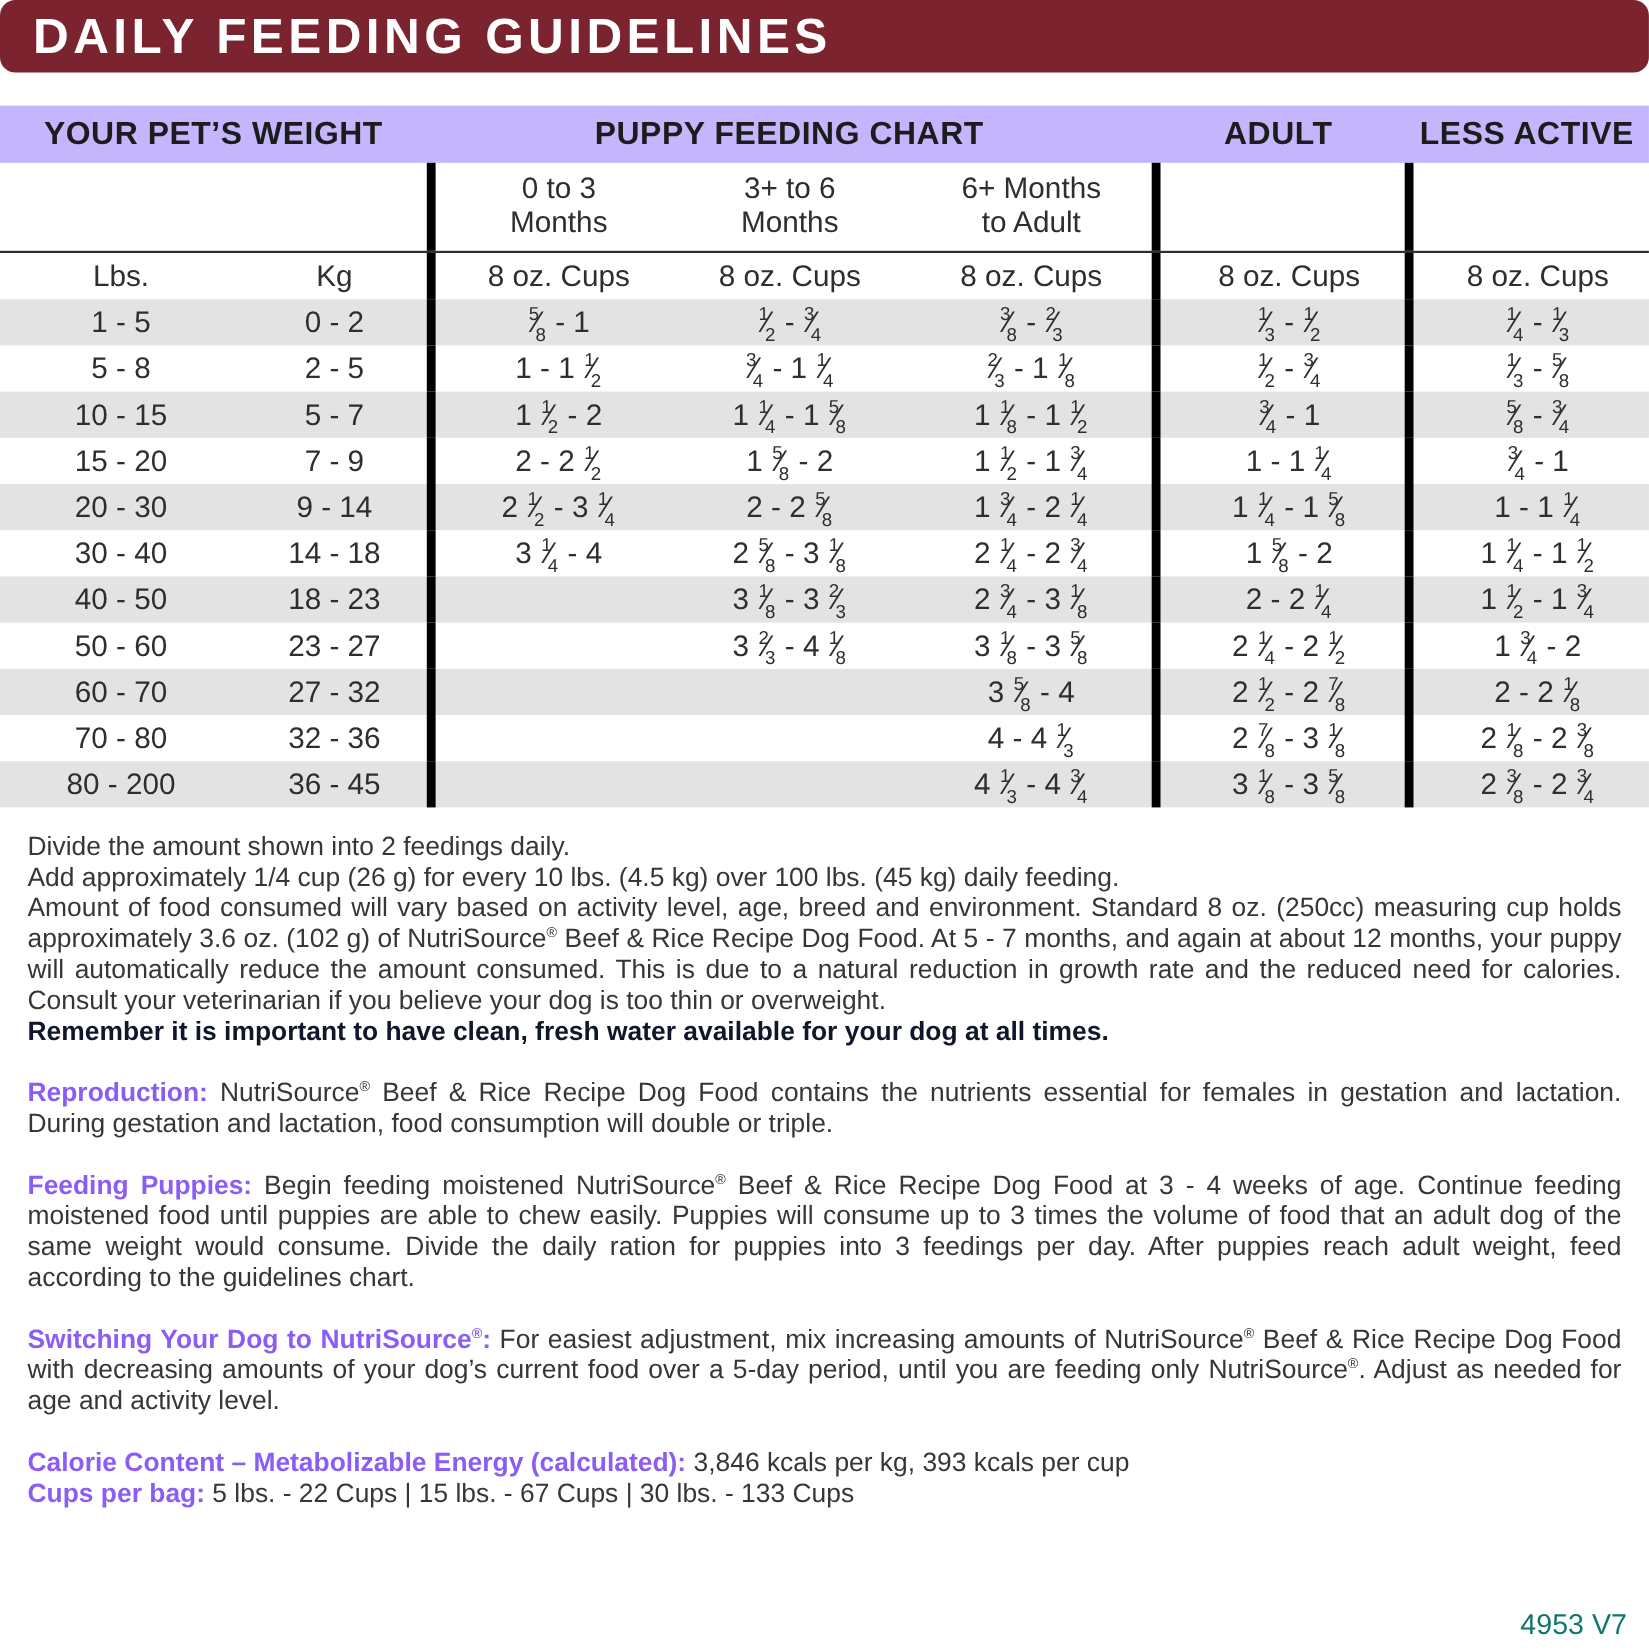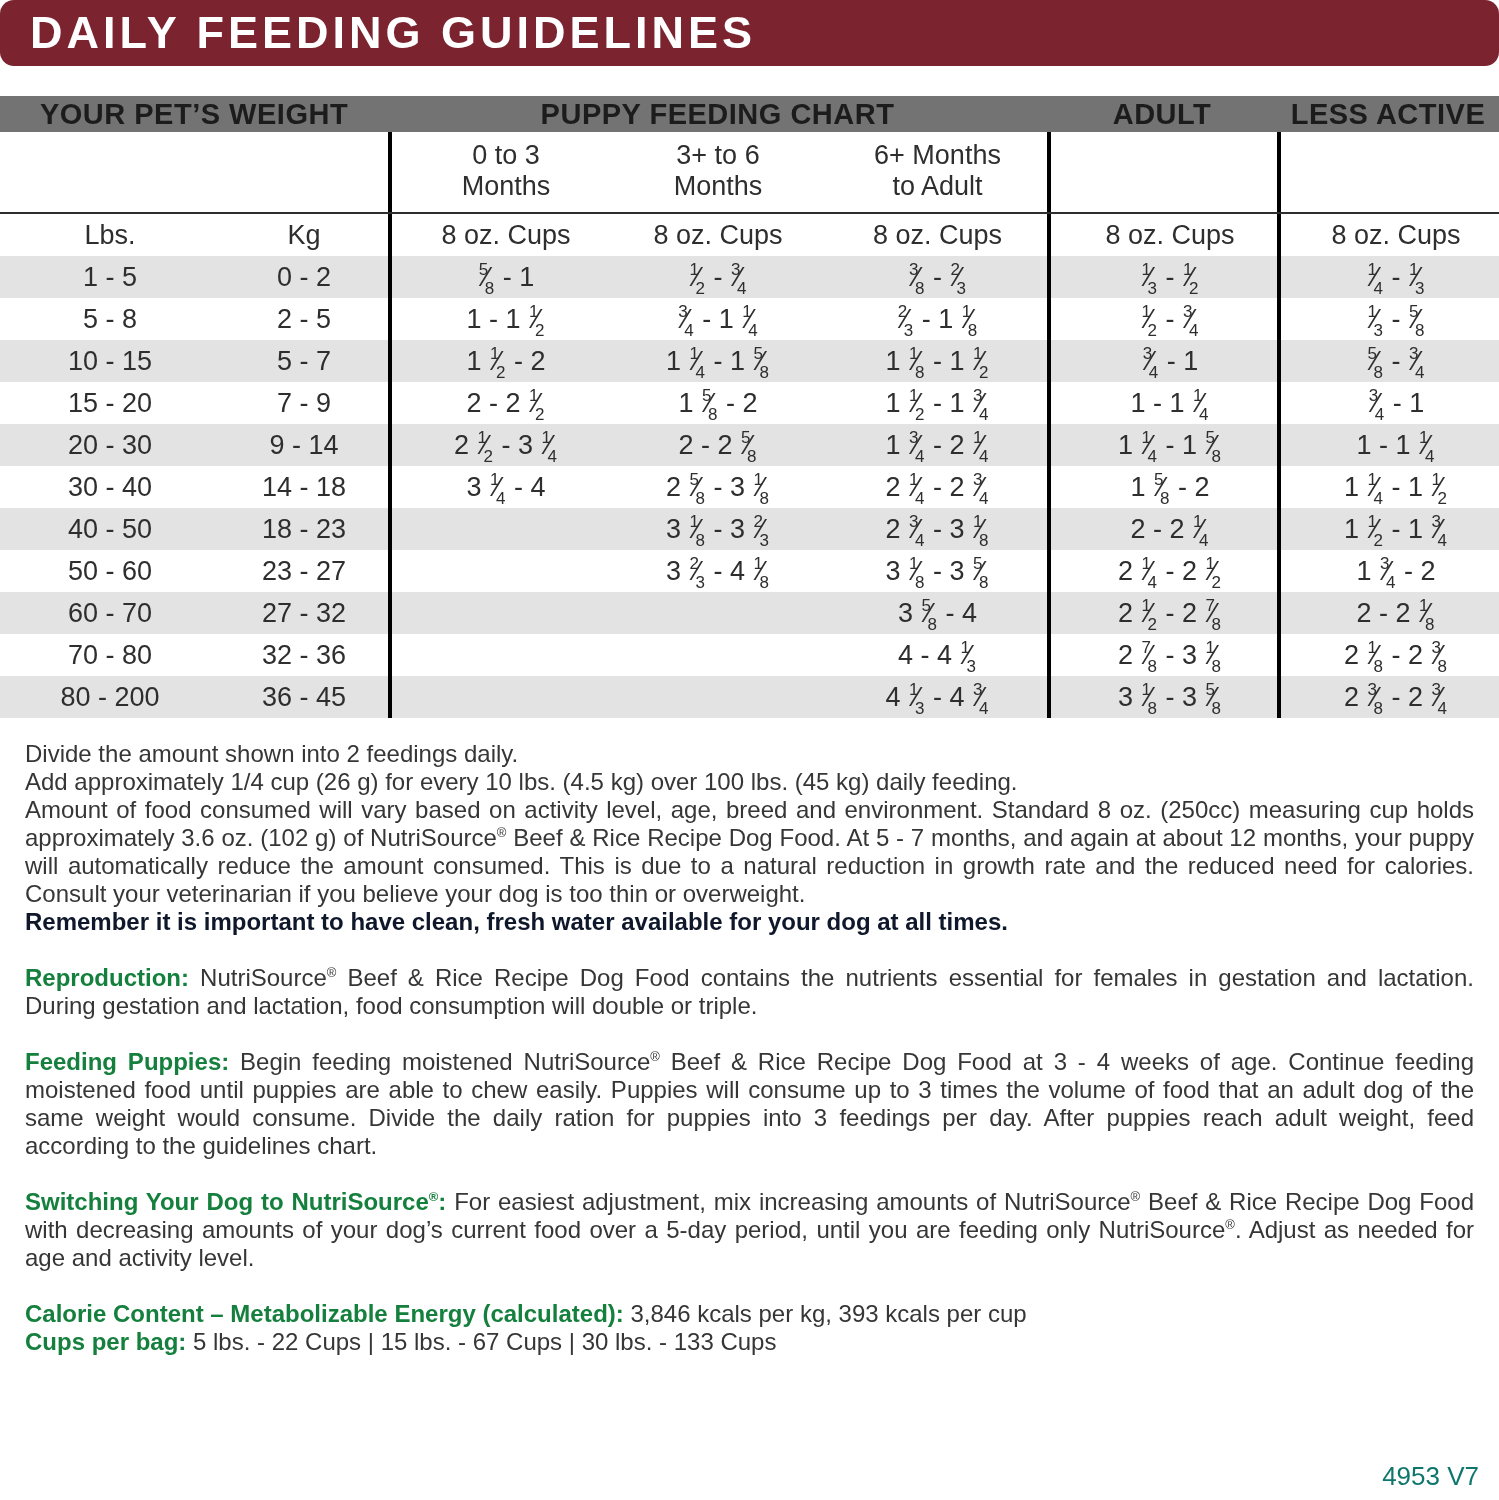--- a/index.html
+++ b/index.html
@@ -17,47 +17,47 @@
     color:#ffffff; font-size:45px; font-weight:bold; letter-spacing:4px;
     font-family:"Liberation Sans", sans-serif;
   }
   .ftable { margin-top:30px; width:1499px; font-size:27px; color:#2e2e2e; }
   .grid {
     display:grid;
     grid-template-columns:220px 168px 220px 220px 219px 230px 222px;
   }
   .group-row {
     display:grid; grid-template-columns:388px 659px 230px 222px;
-    background:#737373; height:36px; align-items:center;
+    background:#c4b5fd; height:52px; align-items:center;
   }
   .group-row .g {
     text-align:center; font-weight:bold; font-size:29px; color:#1c1c1c;
     letter-spacing:0.5px;
   }
   .age-row { height:80px; }
   .age-row .cell {
     text-align:center; padding-top:8px; line-height:31px; white-space:pre-line;
   }
   .unit-row { height:44px; line-height:42px; border-top:2px solid #2e2e2e; }
   .unit-row .cell { text-align:center; }
   .trow { height:42px; line-height:42px; }
   .trow .cell { text-align:center; }
   .trow:nth-child(odd) { background:#e3e3e3; }
-  .bl { border-left:4px solid #000000;padding-left:12px; }
+  .bl { border-left:8px solid #000000;padding-left:12px; }
   .span2 { grid-column:span 2; }
   
   sup,sub { vertical-align:baseline; line-height:0; }
   .fr sup { font-size:17px; position:relative; top:-11px; left:1px; }
   .fr .sl { font-size:27px; margin:0 -3px; }
   .fr sub { font-size:17px; position:relative; top:8px; left:-1px; }
   .reg { font-size:13px; position:relative; top:-9px; line-height:0; }
   
   .notes { margin-top:22px; padding:0 25px; font-size:24px; line-height:28px; color:#363636; }
   .note { margin:0; }
-  .note .lead { color:#15803d; }
+  .note .lead { color:#8b5cf6; }
   .note.gap { margin-top:28px; }
   .note.justify { text-align:justify; }
   .note.allbold { font-weight:bold; color:#0f172a; }
   .footer {
     position:absolute; right:20px; bottom:8px; color:#0f766e; font-size:26px;
   }
 </style>
 </head>
 <body>
 

